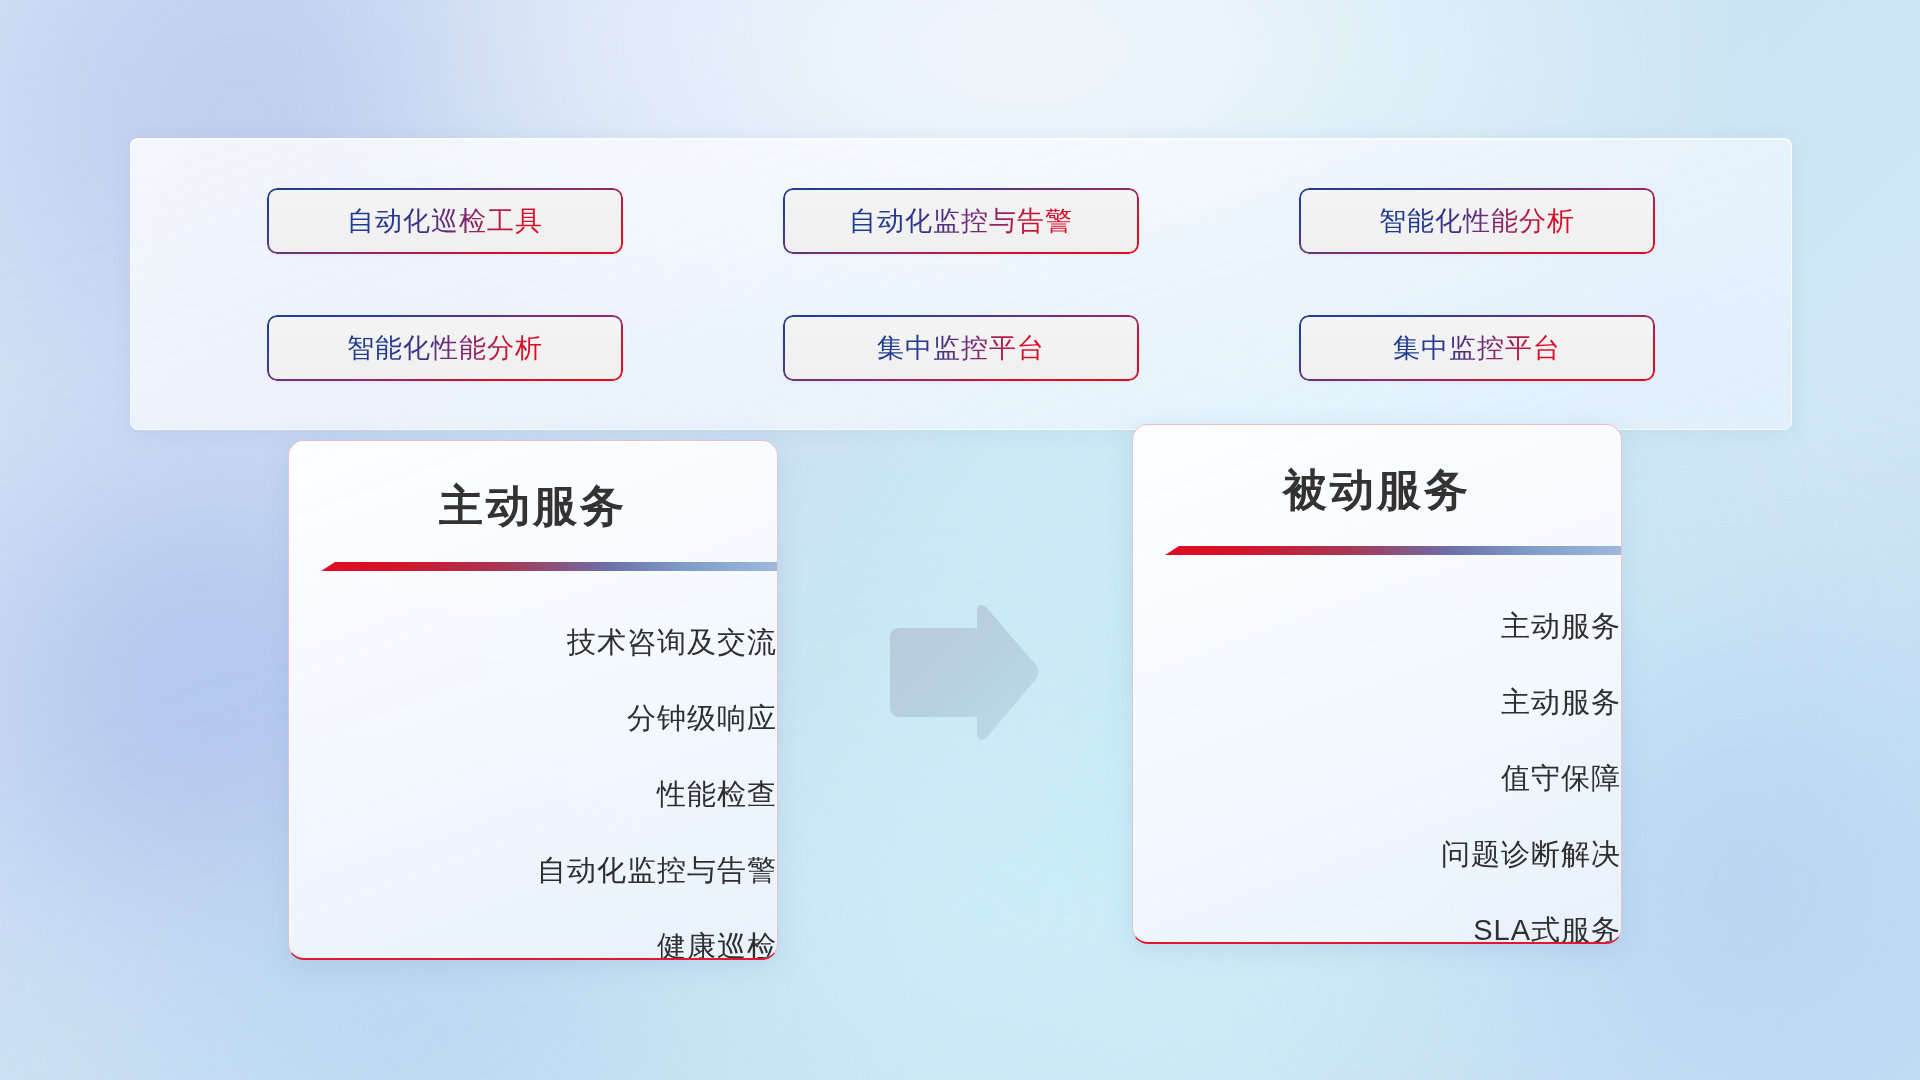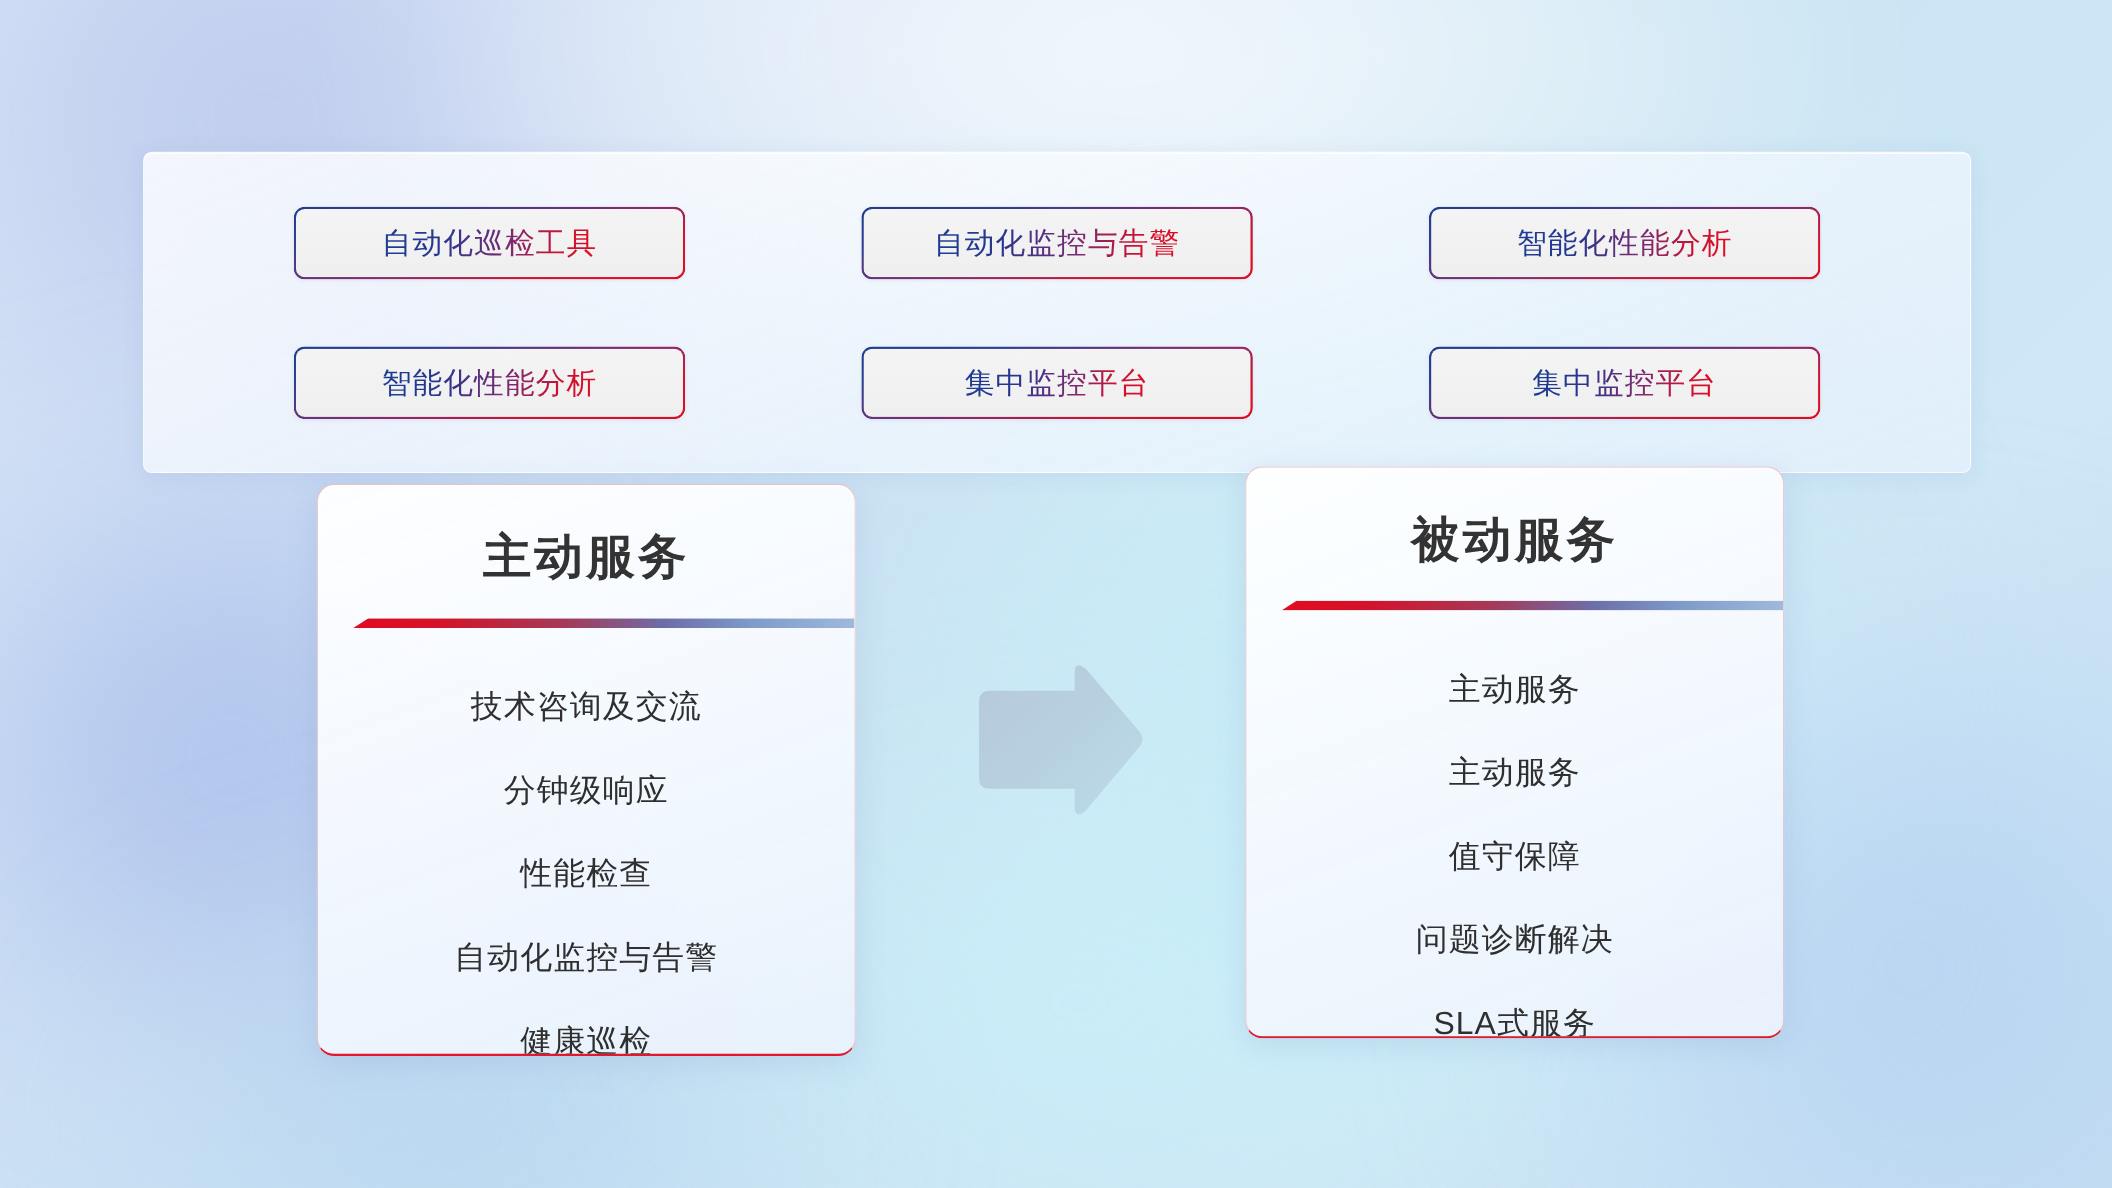--- a/index.html
+++ b/index.html
@@ -160,21 +160,21 @@
     height: 9px;
     background: linear-gradient(90deg, #e00b22 0%, #d51228 16%, #a43a58 42%, #6d6da8 62%, #7f9cc9 80%, #9fb9dc 100%);
     clip-path: polygon(14px 0, 100% 0, 100% 100%, 0 100%);
     box-shadow: 0 1px 1px rgba(150,150,170,0.25);
   }
 
   .card-list {
     list-style: none;
     margin: 0;
     padding: 34px 0 0 0;
-    text-align: center;
+    text-align: right;
   }
   .card-list li {
     font-size: 29px;
     color: #2f2f2f;
     letter-spacing: 1px;
     padding: 18px 0;
     white-space: nowrap;
   }
 
   

